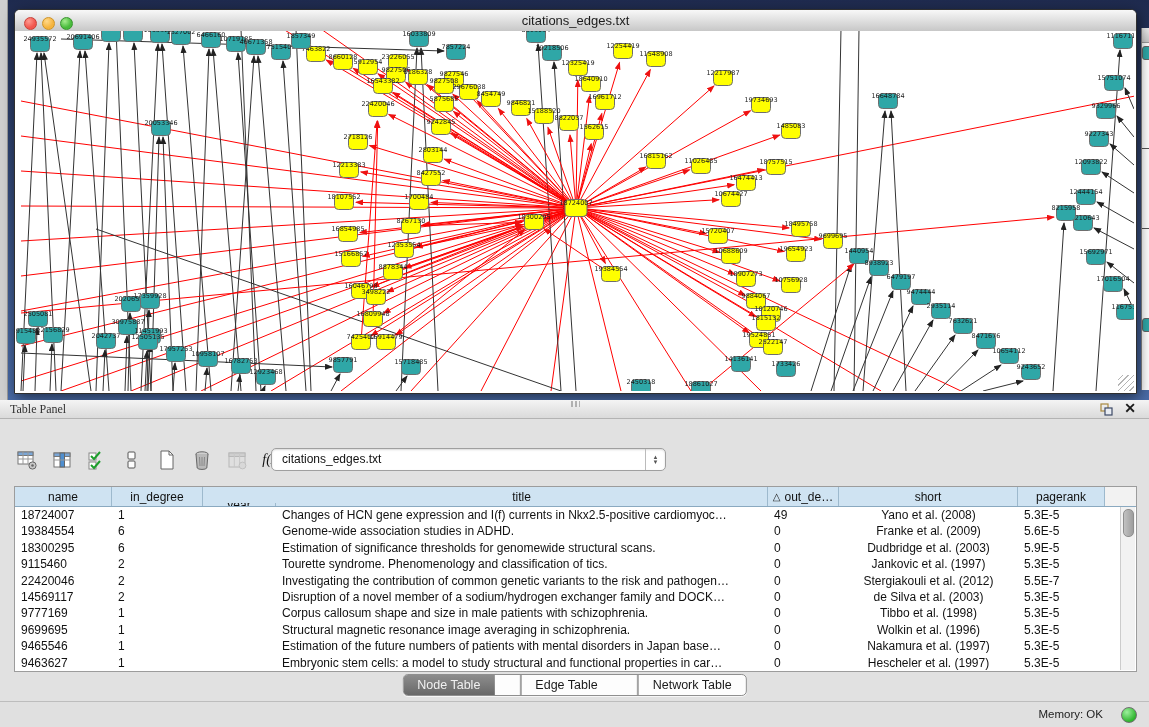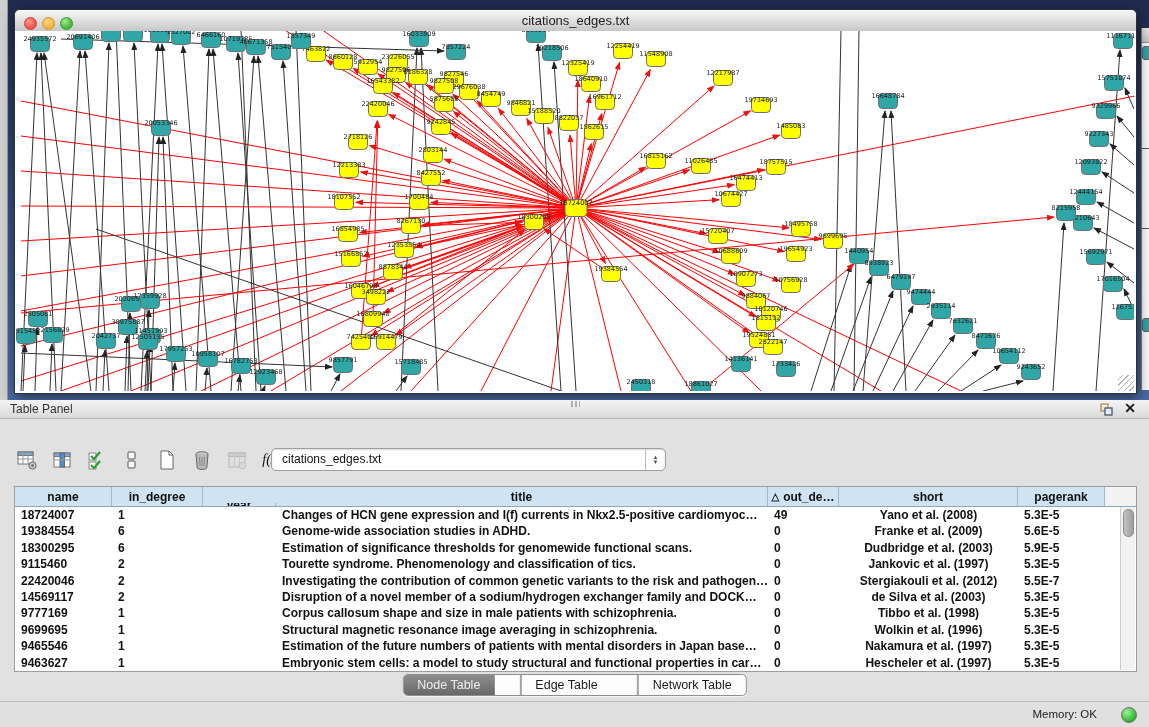--- a/index.html
+++ b/index.html
@@ -23,59 +23,59 @@
   #net-svg{display:block;}
   #resize-grip{position:absolute;right:2px;bottom:2px;width:16px;height:16px;
      background:repeating-linear-gradient(135deg,transparent 0 3px,#b5b5b5 3px 4px);}
   
   #sliver-window{position:absolute;left:1141px;top:28px;width:8px;height:362px;background:#fff;border-left:1px solid #888;}
   #sliver-bar{position:absolute;left:0;top:0;width:8px;height:14px;background:linear-gradient(#eee,#c9c9c9);border-bottom:1px solid #999;}
   .sliver-node{position:absolute;width:8px;height:12px;background:#2fa7a7;border:1px solid #666;border-radius:3px 0 0 3px;}
   .sliver-line{position:absolute;left:0;width:8px;height:1px;background:#555;}
   
   #panel-header{position:absolute;left:0;top:400px;width:1149px;height:18px;
-                background:linear-gradient(#f4f4f4,#dadada);border-bottom:1px solid #b3b3b3;}
+                background:linear-gradient(#f4f4f4,#dadada);border-bottom:1px solid #b3b3b3;font-family:Liberation Serif, serif;}
   #panel-title{position:absolute;left:10px;top:2px;font-size:12px;color:#333;}
   #splitter-grip{position:absolute;left:571px;top:1px;width:9px;height:6px;opacity:.6;
      background:repeating-linear-gradient(90deg,#888 0 2px,transparent 2px 4px);}
   #float-icon{position:absolute;right:36px;top:3px;width:13px;height:13px;cursor:pointer;}
   #panel-close{position:absolute;right:13px;top:0px;font-size:14px;font-weight:bold;color:#1a1a1a;cursor:pointer;}
   #panel-body{position:absolute;left:0;top:419px;width:1149px;height:282px;background:#e1e1e1;}
   
   #tbl-toolbar{position:absolute;left:14px;top:26px;height:30px;display:flex;align-items:center;gap:9px;}
   .tb-btn{width:26px;height:26px;display:flex;align-items:center;justify-content:center;border-radius:4px;cursor:pointer;}
   .fx{font-family:"Liberation Serif",serif;font-style:italic;font-size:14px;color:#111;}
   #table-select{position:absolute;left:271px;top:29px;width:393px;height:21px;background:#fff;
      border:1px solid #9f9f9f;border-radius:5px;box-shadow:inset 0 1px 2px rgba(0,0,0,.15);cursor:pointer;}
   #table-select-value{position:absolute;left:10px;top:3px;font-size:12px;color:#111;}
   #table-select-stepper{position:absolute;right:0;top:0;width:19px;height:100%;border-left:1px solid #bbb;
      display:flex;flex-direction:column;align-items:center;justify-content:center;color:#555;}
   #table-select-stepper span{font-size:6px;line-height:5px;}
   
-  #data-table{position:absolute;left:14px;top:67px;width:1121px;height:184px;background:#fff;border:1px solid #9c9c9c;font-weight:bold;}
+  #data-table{position:absolute;left:14px;top:67px;width:1121px;height:184px;background:#fff;border:1px solid #9c9c9c;}
   #tbl-head{display:flex;height:19px;background:#cfe3f2;border-bottom:1px solid #8aa9c0;font-size:12px;color:#111;}
   .hc{box-sizing:border-box;border-right:1px solid #9db9cd;display:flex;align-items:center;justify-content:center;overflow:hidden;white-space:nowrap;cursor:pointer;}
   .sort-tri{margin-right:4px;font-size:10px;color:#222;}
   .c0{width:97px;}.c1{width:91px;}.c2{width:73px;margin-top:16px;}.c3{width:492px;}.c4{width:71px;}.c5{width:179px;}.c6{width:87px;}
   .hfill{flex:1;background:#f2f2f2;border-right:none;}
   #tbl-body{position:relative;font-size:12px;color:#111;}
   .tr{display:flex;height:16.4px;line-height:16.4px;}
   .td{box-sizing:border-box;padding:0 6px;overflow:hidden;white-space:nowrap;}
   .td.c5{text-align:center;}
   #tbl-scroll{position:absolute;right:1px;top:20px;width:14px;height:163px;background:#f2f2f2;border-left:1px solid #ccc;}
   #tbl-thumb{position:absolute;left:2px;top:2px;width:9px;height:26px;border-radius:5px;background:linear-gradient(90deg,#c2c2c2,#9e9e9e);border:1px solid #8e8e8e;cursor:pointer;}
   
   #tab-bar{position:absolute;left:50%;transform:translateX(-50%);top:255px;height:20px;display:flex;
      border:1px solid #8f8f8f;border-radius:5px;overflow:hidden;background:#fdfdfd;box-shadow:0 1px 0 rgba(255,255,255,.7);}
   .tab{padding:0 14px;font-size:12.5px;line-height:20px;color:#1a1a1a;cursor:pointer;white-space:nowrap;}
   .tab.sel{background:linear-gradient(#8d8d8d,#686868);color:#f1f1f1;}
   .tab + .tab{border-left:2px solid #a3a3a3;margin-left:25px;}
   
   #status-bar{position:absolute;left:0;top:701px;width:1149px;height:26px;background:#e0e0e0;border-top:1px solid #bdbdbd;}
-  #memory-label{position:absolute;right:52px;top:6px;font-size:11.5px;color:#222;}
+  #memory-label{position:absolute;right:46px;top:6px;font-size:11.5px;color:#222;}
   #memory-dot{position:absolute;right:12px;top:5px;width:14px;height:14px;border-radius:50%;
      background:radial-gradient(circle at 35% 30%,#9cf09c,#2fb52f 70%);border:1px solid #6f6f6f;cursor:pointer;}
 </style>
 </head>
 <body>
 
 <div id="desktop">
   <div id="left-strip"></div>
 
   <div id="sliver-window">
@@ -619,21 +619,21 @@
           <div class="td c2">2009</div>
           <div class="td c3">Genome-wide association studies in ADHD.</div>
           <div class="td c4">0</div>
           <div class="td c5">Franke et al. (2009)</div>
           <div class="td c6">5.6E-5</div>
         </div>
         <div class="tr">
           <div class="td c0">18300295</div>
           <div class="td c1">6</div>
           <div class="td c2">2008</div>
-          <div class="td c3">Estimation of significance thresholds for genomewide functional scans.</div>
+          <div class="td c3">Estimation of significance thresholds for genomewide structural scans.</div>
           <div class="td c4">0</div>
           <div class="td c5">Dudbridge et al. (2003)</div>
           <div class="td c6">5.9E-5</div>
         </div>
         <div class="tr">
           <div class="td c0">9115460</div>
           <div class="td c1">2</div>
           <div class="td c2">1997</div>
           <div class="td c3">Tourette syndrome. Phenomenology and classification of tics.</div>
           <div class="td c4">0</div>

